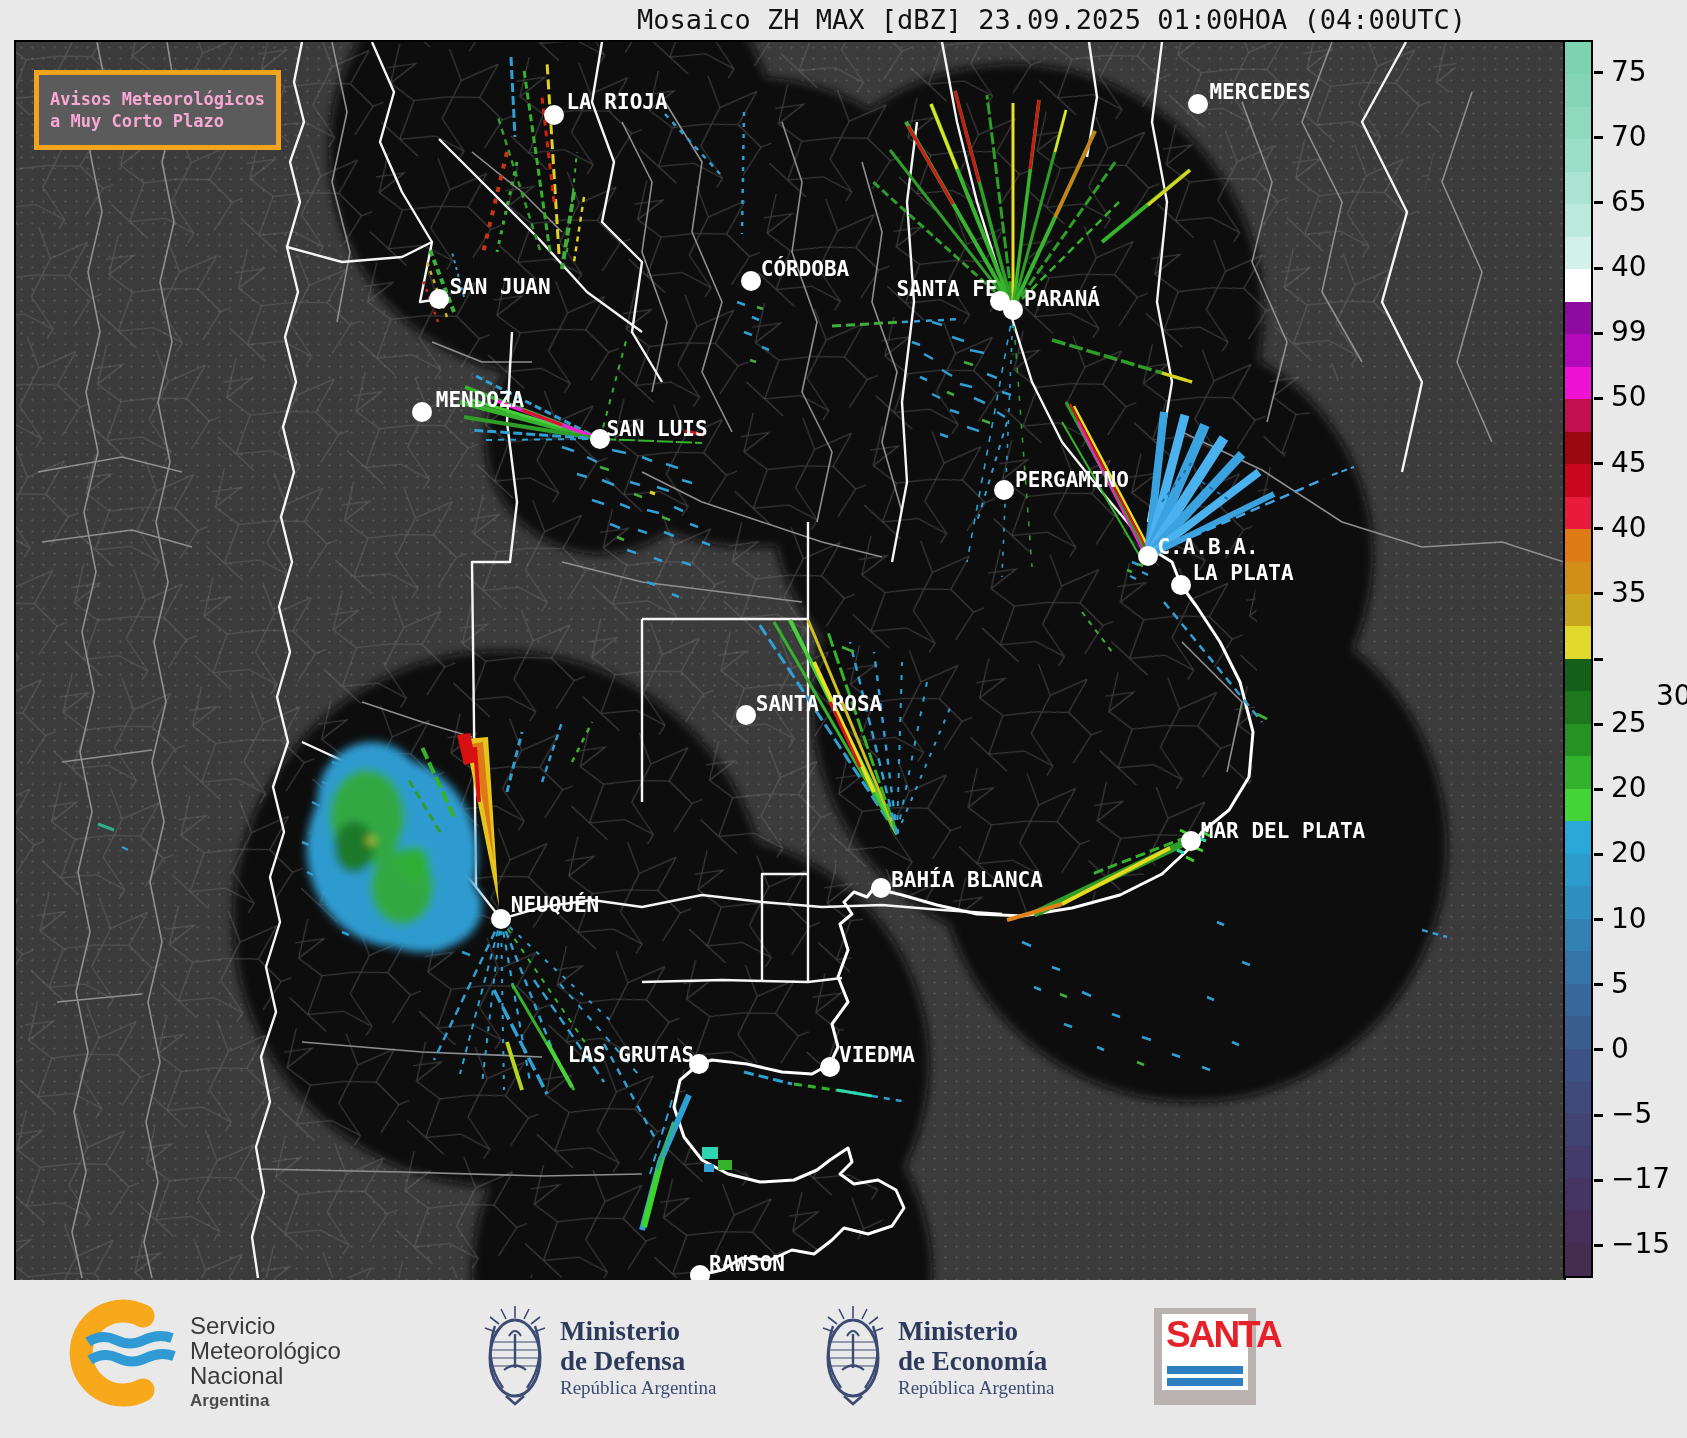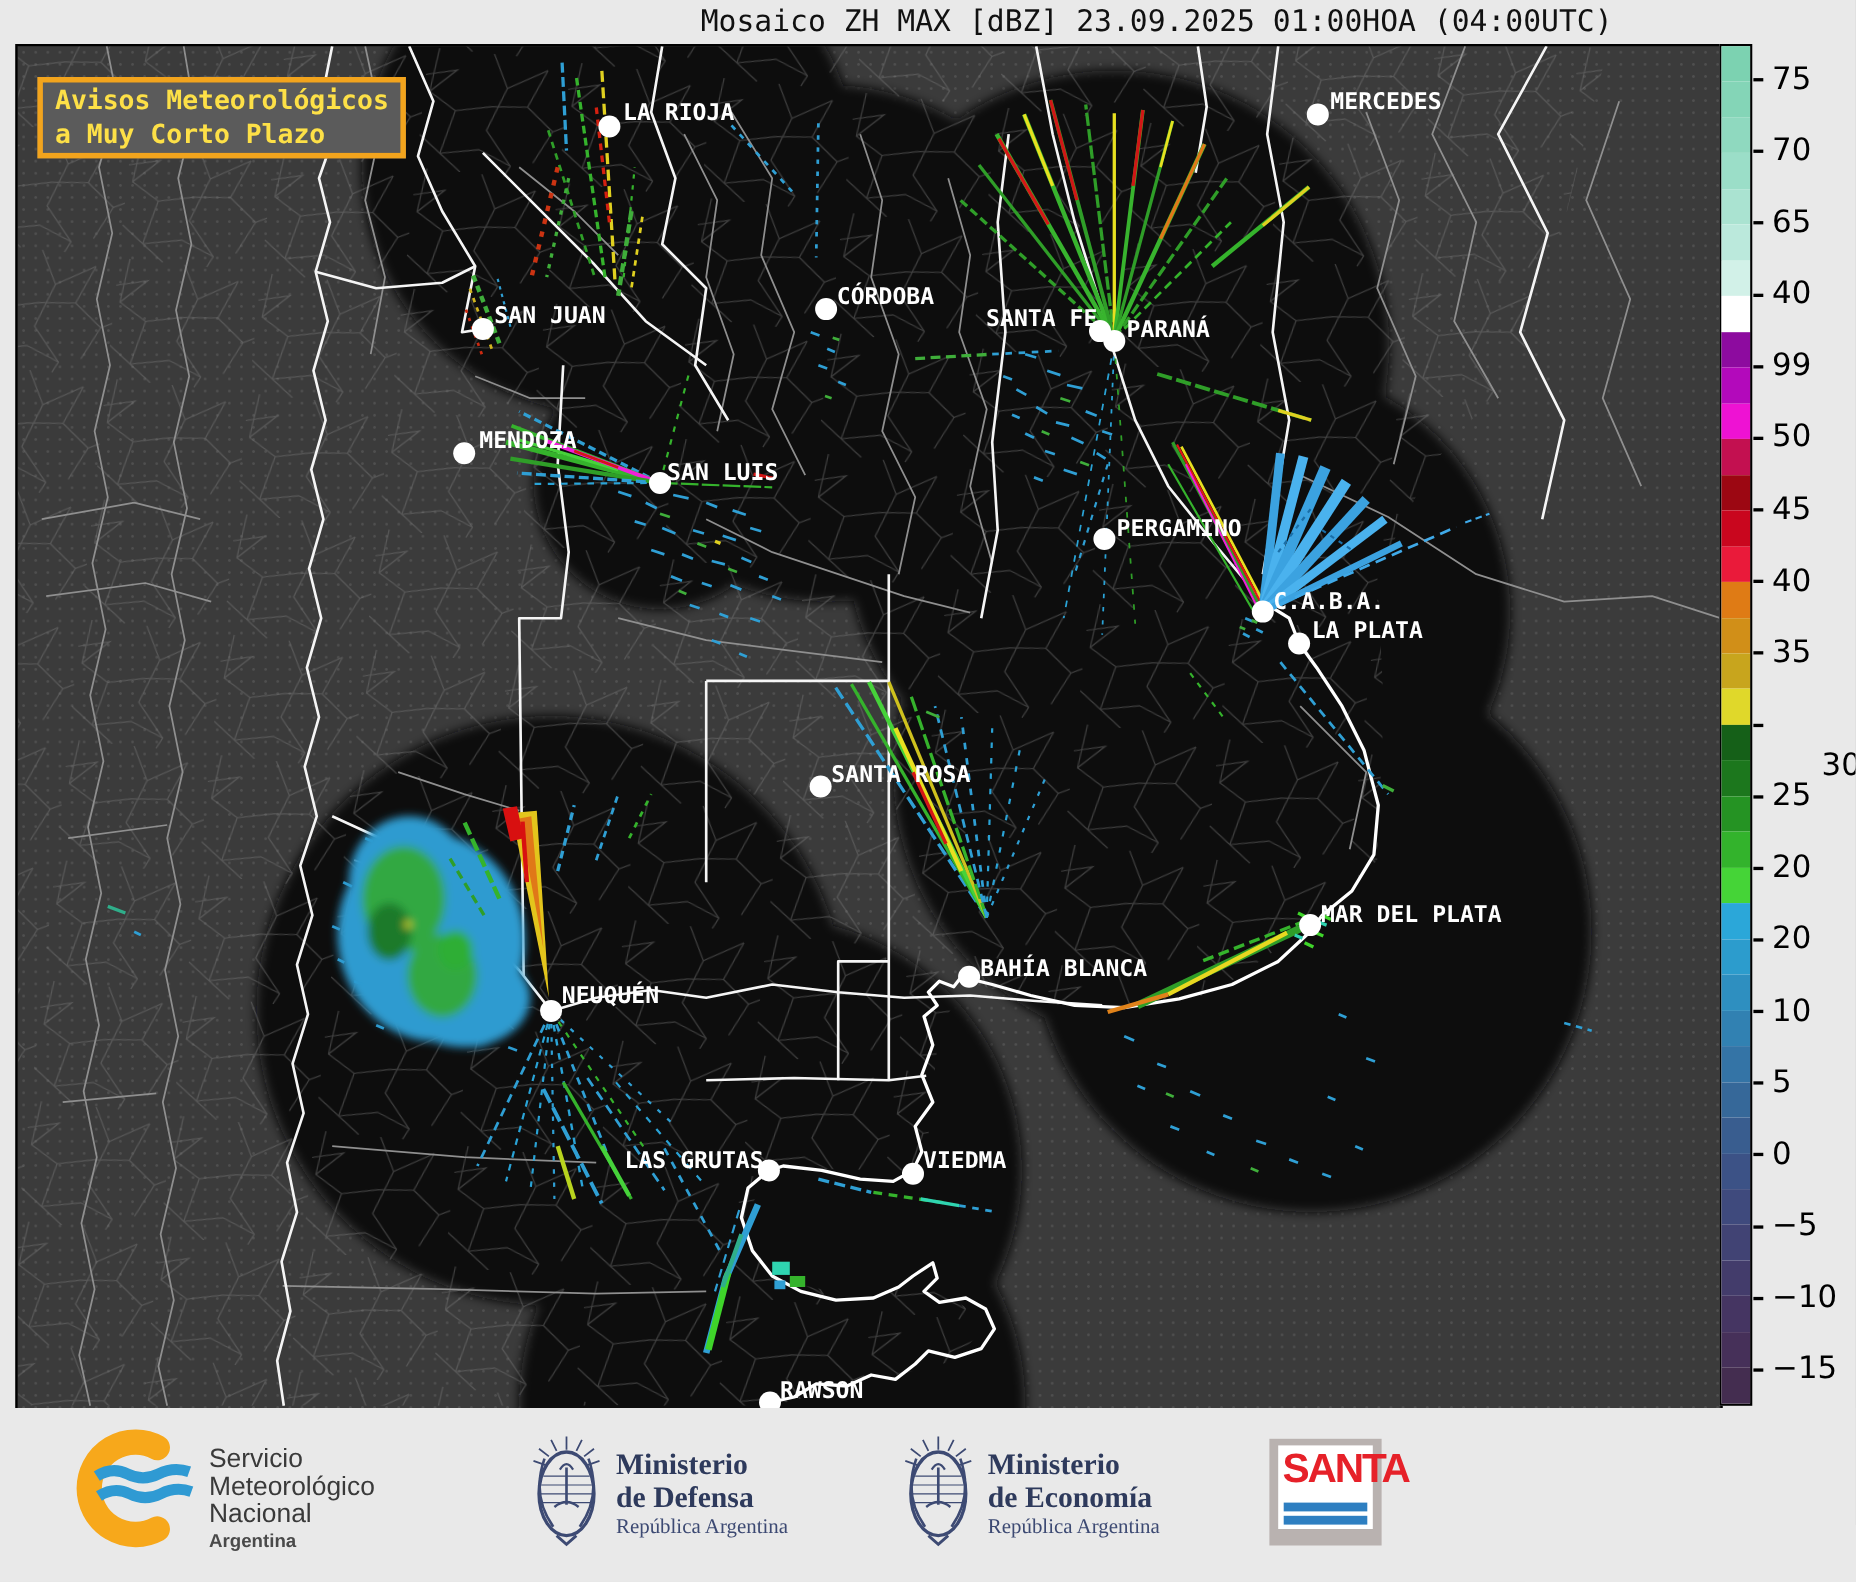--- a/index.html
+++ b/index.html
@@ -6,22 +6,22 @@
   .page{position:relative;width:1687px;height:1438px;background:#e9e9e9;overflow:hidden;
         font-family:"DejaVu Sans Mono",monospace;}
   .title{position:absolute;left:14px;top:4px;width:1452px;text-align:right;
          font-size:27px;color:#111;letter-spacing:0px;}
   .map-frame{position:absolute;left:14px;top:40px;width:1548px;height:1238px;
              background-color:#3b3b3b;border:2px solid #000;box-sizing:content-box;
              background-image:radial-gradient(circle,rgba(255,255,255,0.10) 1px,transparent 1.4px);
              background-size:11px 11px;}
   .map-frame svg{position:absolute;left:0;top:0;}
   .warning-box{position:absolute;left:18px;top:28px;background:#5b5b5b;
-               border:5px solid #f2a41d;color:#fde047;font-size:24px;font-weight:bold;
-               padding:1px 11px;line-height:1.3;white-space:nowrap;z-index:5;}
+               border:5px solid #f2a41d;color:#f9a8d4;font-size:17px;font-weight:bold;
+               padding:13px 11px;line-height:1.3;white-space:nowrap;z-index:5;}
   .colorbar{position:absolute;left:1563px;top:40px;width:30px;height:1238px;
             border:2px solid #000;box-sizing:border-box;background:#fff;}
   #cb-bands{position:absolute;left:0;top:0;width:100%;height:100%;display:flex;flex-direction:column;}
   #cb-bands div{width:100%;flex:1;}
   .cb-tick{position:absolute;left:1594px;width:9px;height:3px;background:#000;}
   .cb-label{position:absolute;left:1611px;transform:translateY(-55%);
             font-family:"DejaVu Sans",sans-serif;font-size:28px;color:#000;}
   .footer{position:absolute;left:0;top:1280px;width:1687px;height:158px;background:#e9e9e9;}
   .logo{position:absolute;}
   .smn-text{font-family:"Liberation Sans",sans-serif;fill:#3a3a3a;font-size:24px;}
@@ -446,21 +446,21 @@
       <div class="cb-label" style="top: 854.474px;">20</div>
       <div class="cb-tick" style="top: 918.132px;"></div>
       <div class="cb-label" style="top: 919.632px;">10</div>
       <div class="cb-tick" style="top: 983.289px;"></div>
       <div class="cb-label" style="top: 984.789px;">5</div>
       <div class="cb-tick" style="top: 1048.45px;"></div>
       <div class="cb-label" style="top: 1049.95px;">0</div>
       <div class="cb-tick" style="top: 1113.61px;"></div>
       <div class="cb-label" style="top: 1115.11px;">−5</div>
       <div class="cb-tick" style="top: 1178.76px;"></div>
-      <div class="cb-label" style="top: 1180.26px;">−10</div>
+      <div class="cb-label" style="top: 1180.26px;">−17</div>
       <div class="cb-tick" style="top: 1243.92px;"></div>
       <div class="cb-label" style="top: 1245.42px;">−15</div>
     </div>
 
   <div class="footer">
 
     <svg class="logo" style="left:60px;top:18px" width="360" height="122">
       <g>
         <path d="M 83 18 A 42 42 0 1 0 83 92" fill="none" stroke="#f7a81b" stroke-width="23" stroke-linecap="round"></path>
       </g>

